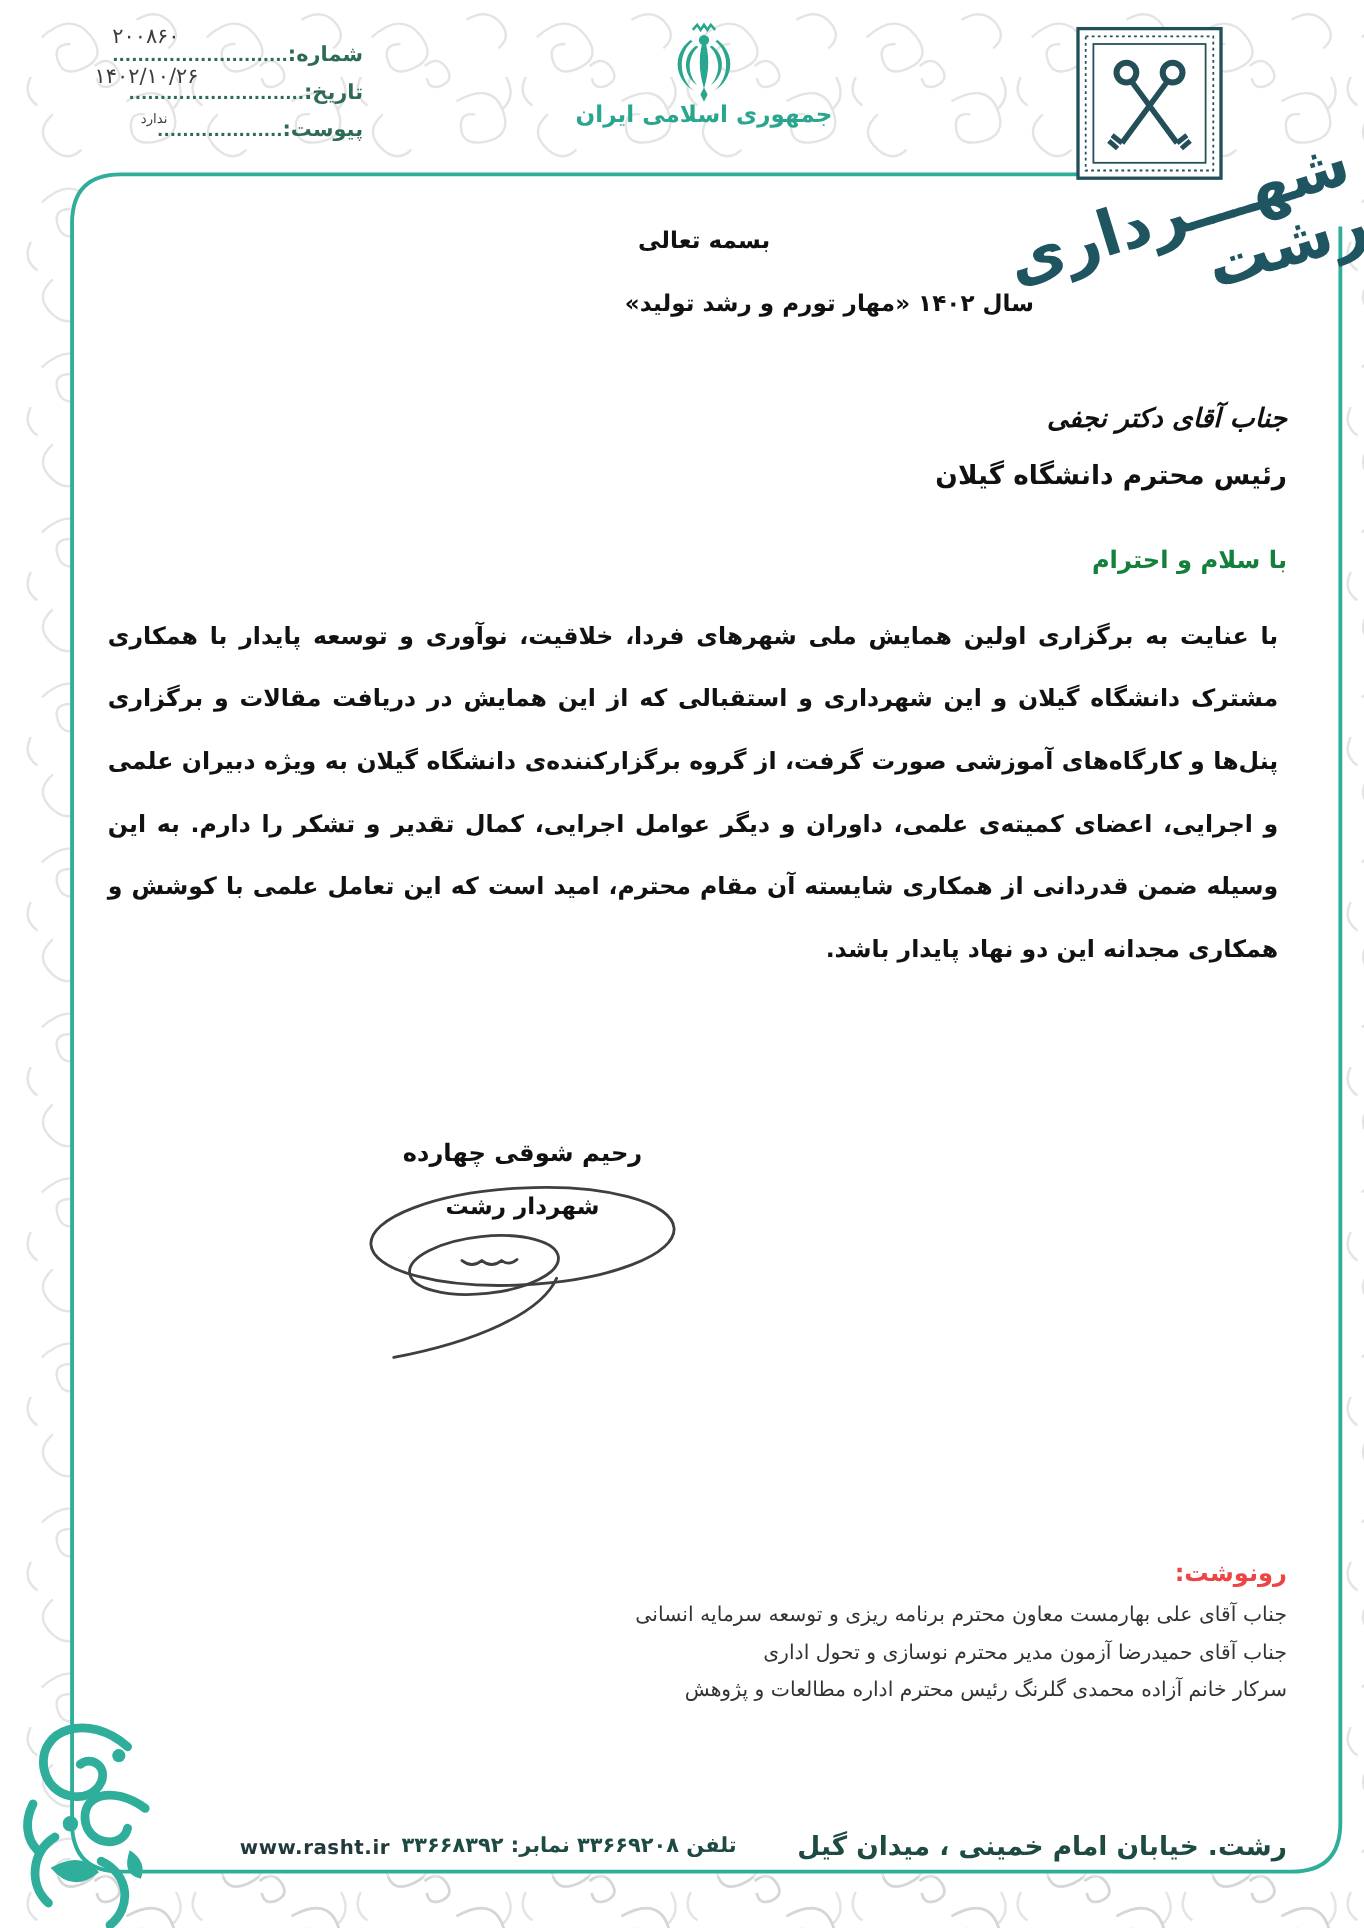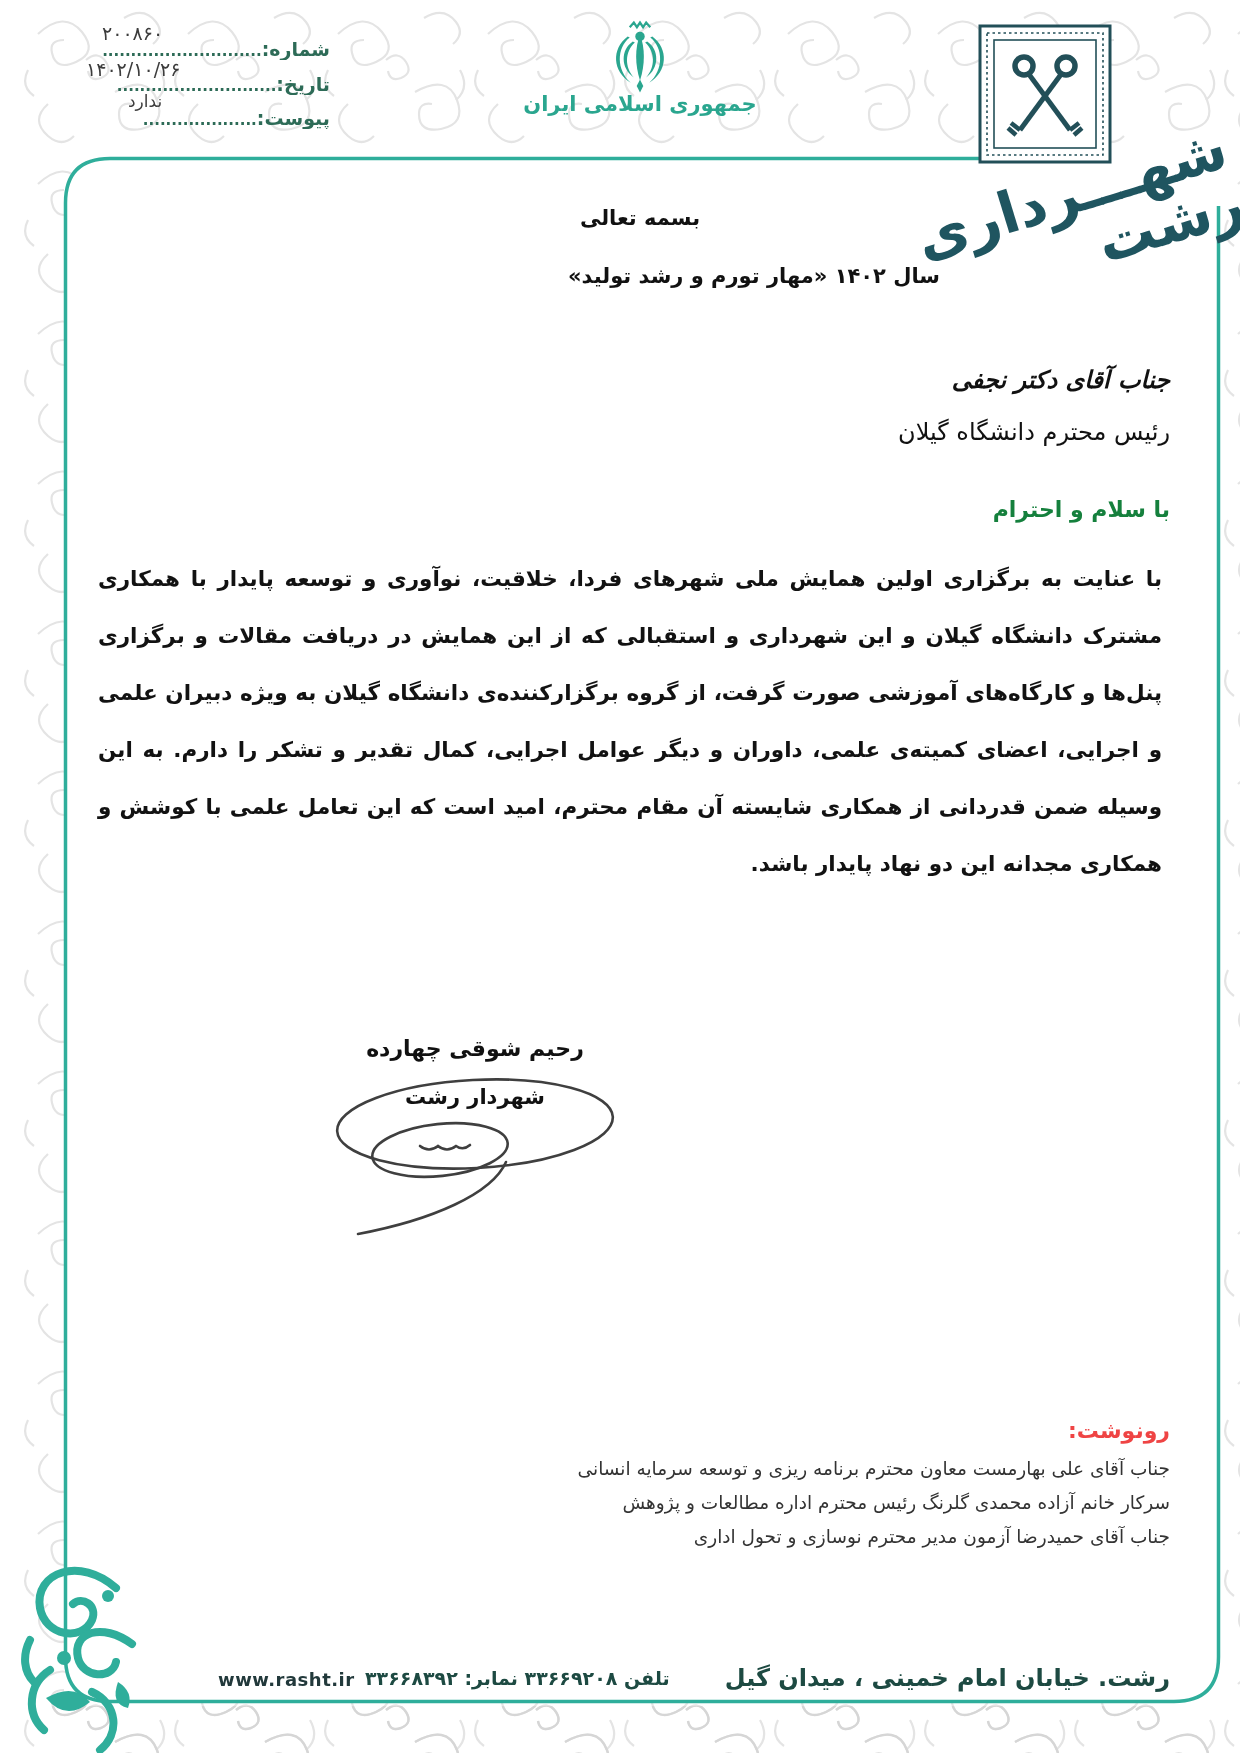--- a/index.html
+++ b/index.html
@@ -37,21 +37,21 @@
   .year-slogan{
     position:absolute;left:320px;top:264px;width:600px;text-align:right;direction:rtl;
     font-size:21px;font-weight:bold;color:#111;
   }
   .recipient-name{
     position:absolute;right:90px;top:366px;direction:rtl;text-align:right;
     font-size:24px;font-weight:bold;color:#111;font-style:italic;
   }
   .recipient-title{
     position:absolute;right:90px;top:418px;direction:rtl;text-align:center;
-    font-size:24px;font-weight:normal;color:#111;
+    font-size:24px;font-weight:bold;color:#111;
   }
   .salutation{
     position:absolute;right:90px;top:497px;direction:rtl;
     font-size:22px;font-weight:bold;color:#15803d;
   }
   .body-text{
     position:absolute;left:78px;top:550px;width:1064px;direction:rtl;
     font-size:21.5px;font-weight:bold;color:#121212;line-height:57px;
     text-align:justify;text-align-last:right;margin:0;
   }
@@ -125,21 +125,21 @@
   <div class="meta-value" style="left:82px;top:22px;">۲۰۰۸۶۰</div>
 
   <div class="meta-row" style="top:73px;">
     <span>تاریخ:</span><span class="dots">............................</span>
   </div>
   <div class="meta-value" style="left:66px;top:58px;">۱۴۰۲/۱۰/۲۶</div>
 
   <div class="meta-row" style="top:107px;">
     <span>پیوست:</span><span class="dots">....................</span>
   </div>
-  <div class="meta-value" style="left:108px;top:91px;font-size:17px;">ندارد</div>
+  <div class="meta-value" style="left:108px;top:101px;font-size:12px;">ندارد</div>
 
   <svg class="abs" style="left:589px;top:20px;" width="62" height="76" viewBox="0 0 60 74" xmlns="http://www.w3.org/2000/svg">
     <g fill="#2aa68f">
       <circle cx="30" cy="16" r="4.6"></circle>
       <path d="M30 14 C25 27 25 43 30 59 C35 43 35 27 30 14 Z"></path>
       <path d="M30 58 l3.2 6.2 -3.2 6.4 -3.2 -6.4 Z"></path>
       <path d="M23 21 C11 29 11 47 24 56 C15 46 15 31 25 22 Z"></path>
       <path d="M37 21 C49 29 49 47 36 56 C45 46 45 31 35 22 Z"></path>
       <path d="M18 16 C2 28 3 50 21 61 C7 49 7 27 20 17 Z"></path>
       <path d="M42 16 C58 28 57 50 39 61 C53 49 53 27 40 17 Z"></path>
@@ -182,22 +182,22 @@
       <ellipse cx="155" cy="62" rx="138" ry="44" transform="rotate(-3 155 62)"></ellipse>
       <ellipse cx="120" cy="88" rx="68" ry="26" transform="rotate(-6 120 88)"></ellipse>
       <path d="M100 84 q9 7 18 0 q9 7 18 0 q7 5 14 -1"></path>
       <path d="M186 100 C 172 132 112 158 38 172"></path>
     </g>
   </svg>
 
   <div class="cc-block">
     <div class="cc-label">رونوشت:</div>
     <div class="cc-item">جناب آقای علی بهارمست معاون محترم برنامه ریزی و توسعه سرمایه انسانی</div>
+    <div class="cc-item">جناب آقای حمیدرضا آزمون مدیر محترم نوسازی و تحول اداری</div>
     <div class="cc-item">سرکار خانم آزاده محمدی گلرنگ رئیس محترم اداره مطالعات و پژوهش</div>
-    <div class="cc-item">جناب آقای حمیدرضا آزمون مدیر محترم نوسازی و تحول اداری</div>
   </div>
 
   <div class="footer-address">رشت. خیابان امام خمینی ، میدان گیل</div>
   <div class="footer-phone">تلفن ۳۳۶۶۹۲۰۸   نمابر: ۳۳۶۶۸۳۹۲</div>
   <div class="footer-website">www.rasht.ir</div>
 
   <svg class="abs" style="left:0;top:1552px;" width="135" height="201" viewBox="0 0 135 201" xmlns="http://www.w3.org/2000/svg">
     <g fill="none" stroke="#2fae9b" stroke-width="8" stroke-linecap="round">
       <path d="M96 36 C 60 4 14 20 20 56 C 25 84 62 90 72 68 C 78 53 62 44 53 52"></path>
       <path d="M112 92 C 82 70 52 80 58 106 C 63 126 92 128 96 110"></path>

